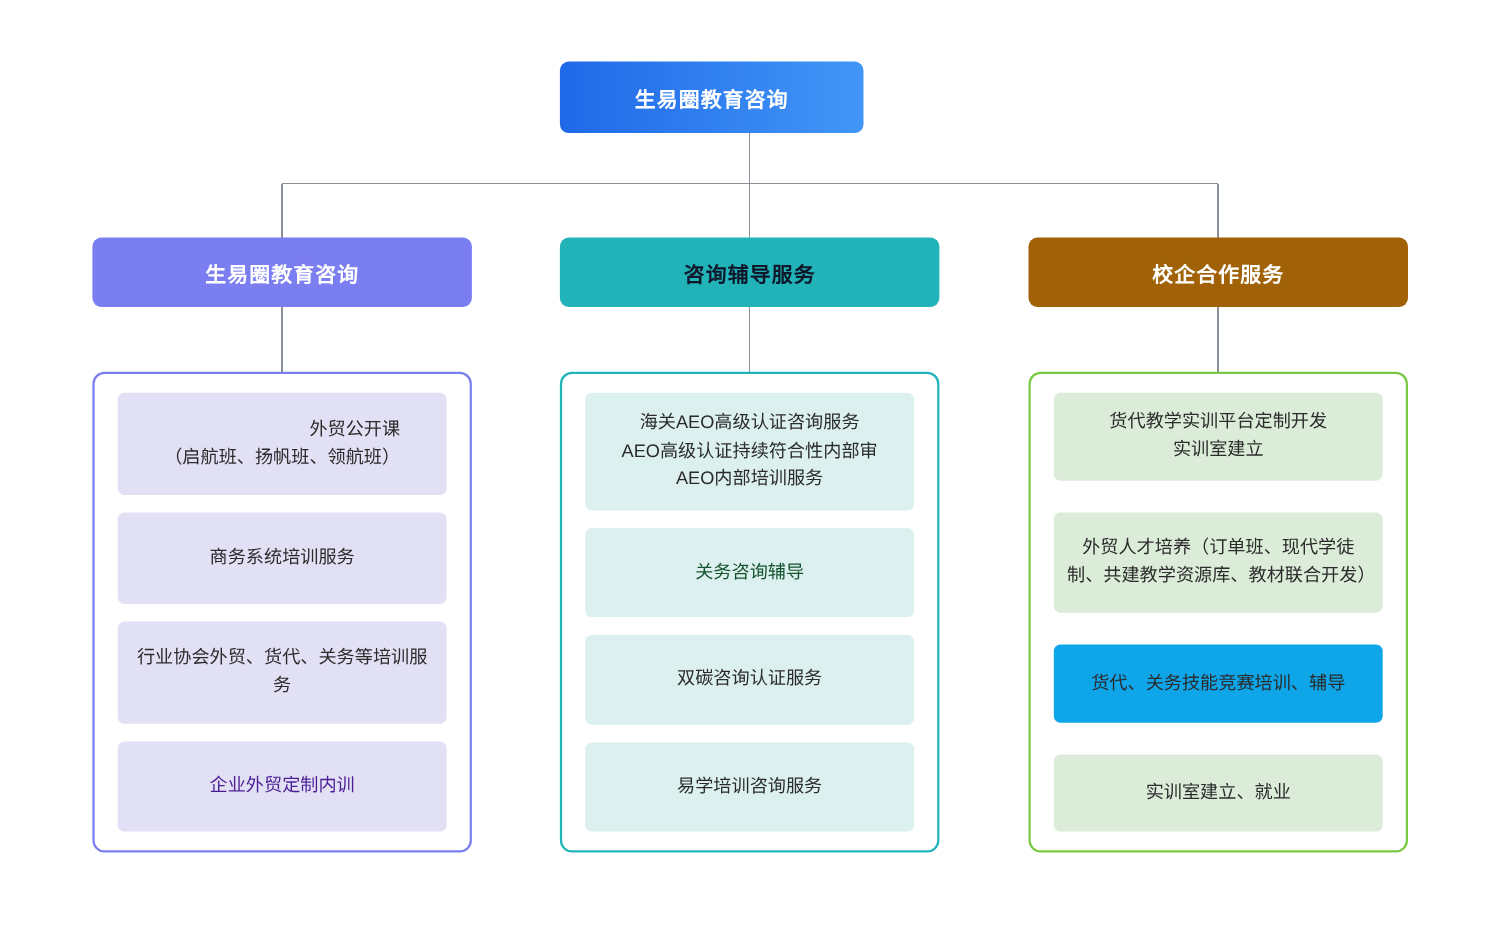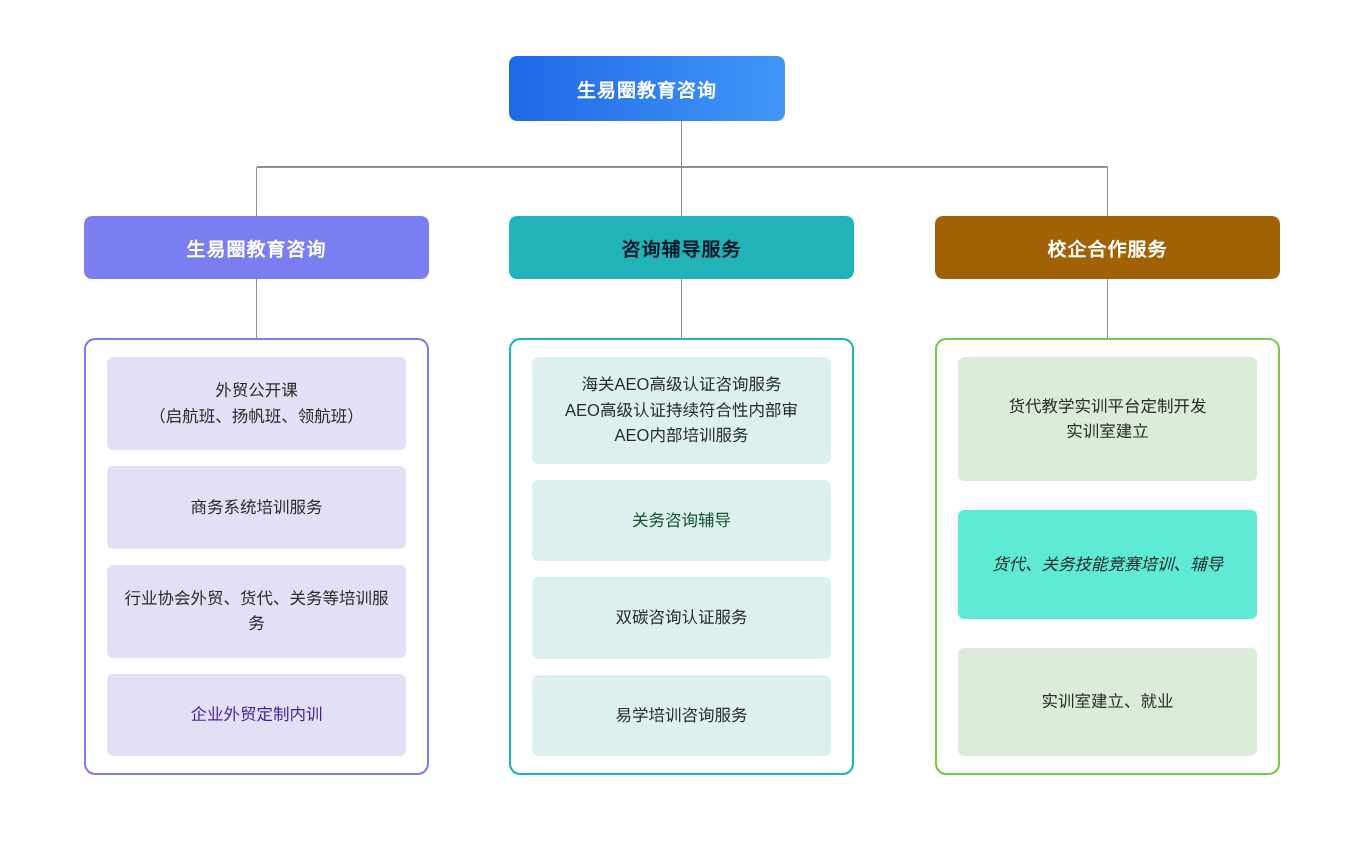--- a/index.html
+++ b/index.html
@@ -132,21 +132,21 @@
 
   <div class="root-node" style="background: linear-gradient(90deg, rgb(31, 105, 232) 0%, rgb(66, 150, 247) 100%); color: rgb(255, 255, 255);">
     <span>生易圈教育咨询</span>
   </div>
 
   <div class="col0">
     <div class="cat-header" style="background: rgb(123, 126, 240); color: rgb(255, 255, 255);">
       <span>生易圈教育咨询</span>
     </div>
     <div class="group-box" style="border-color: rgb(123, 126, 240);">
-      <div class="leaf-card" data-lines="2" style="background: rgb(226, 224, 245); color: rgb(43, 43, 43);">外贸公开课
+      <div class="leaf-card" data-lines="2" style="background: rgb(226, 224, 245); color: rgb(43, 43, 43); text-align: right;">外贸公开课
 （启航班、扬帆班、领航班）</div>
       <div class="leaf-card" data-lines="1" style="background: rgb(226, 224, 245); color: rgb(43, 43, 43);">商务系统培训服务</div>
       <div class="leaf-card" data-lines="2" style="background: rgb(226, 224, 245); color: rgb(43, 43, 43);">行业协会外贸、货代、关务等培训服务</div>
       <div class="leaf-card" data-lines="1" style="background: rgb(226, 224, 245); color: #4c1d95;">企业外贸定制内训</div>
     </div>
   </div>
 
   <div class="col1">
     <div class="cat-header" style="background: rgb(34, 179, 184); color: #0f172a;">
       <span>咨询辅导服务</span>
@@ -161,18 +161,19 @@
     </div>
   </div>
 
   <div class="col2">
     <div class="cat-header" style="background: #a16207; color: rgb(255, 255, 255);">
       <span>校企合作服务</span>
     </div>
     <div class="group-box" style="border-color: rgb(122, 201, 67); gap: 29px;">
       <div class="leaf-card" data-lines="2" style="background: rgb(219, 237, 216); color: rgb(43, 43, 43);">货代教学实训平台定制开发
 实训室建立</div>
-      <div class="leaf-card" data-lines="1" style="background: #5eead4; color: rgb(43, 43, 43); font-style: italic;">货代、关务技能竞赛培训、辅导</div>
+      <div class="leaf-card" data-lines="3" style="background: rgb(219, 237, 216); color: rgb(43, 43, 43);">外贸人才培养（订单班、现代学徒制、共建教学资源库、教材联合开发）</div>
+      <div class="leaf-card" data-lines="1" style="background: #0ea5e9; color: rgb(43, 43, 43);">货代、关务技能竞赛培训、辅导</div>
       <div class="leaf-card" data-lines="1" style="background: rgb(219, 237, 216); color: rgb(43, 43, 43);">实训室建立、就业</div>
     </div>
   </div>
 
 </div>
 
 </body></html>

